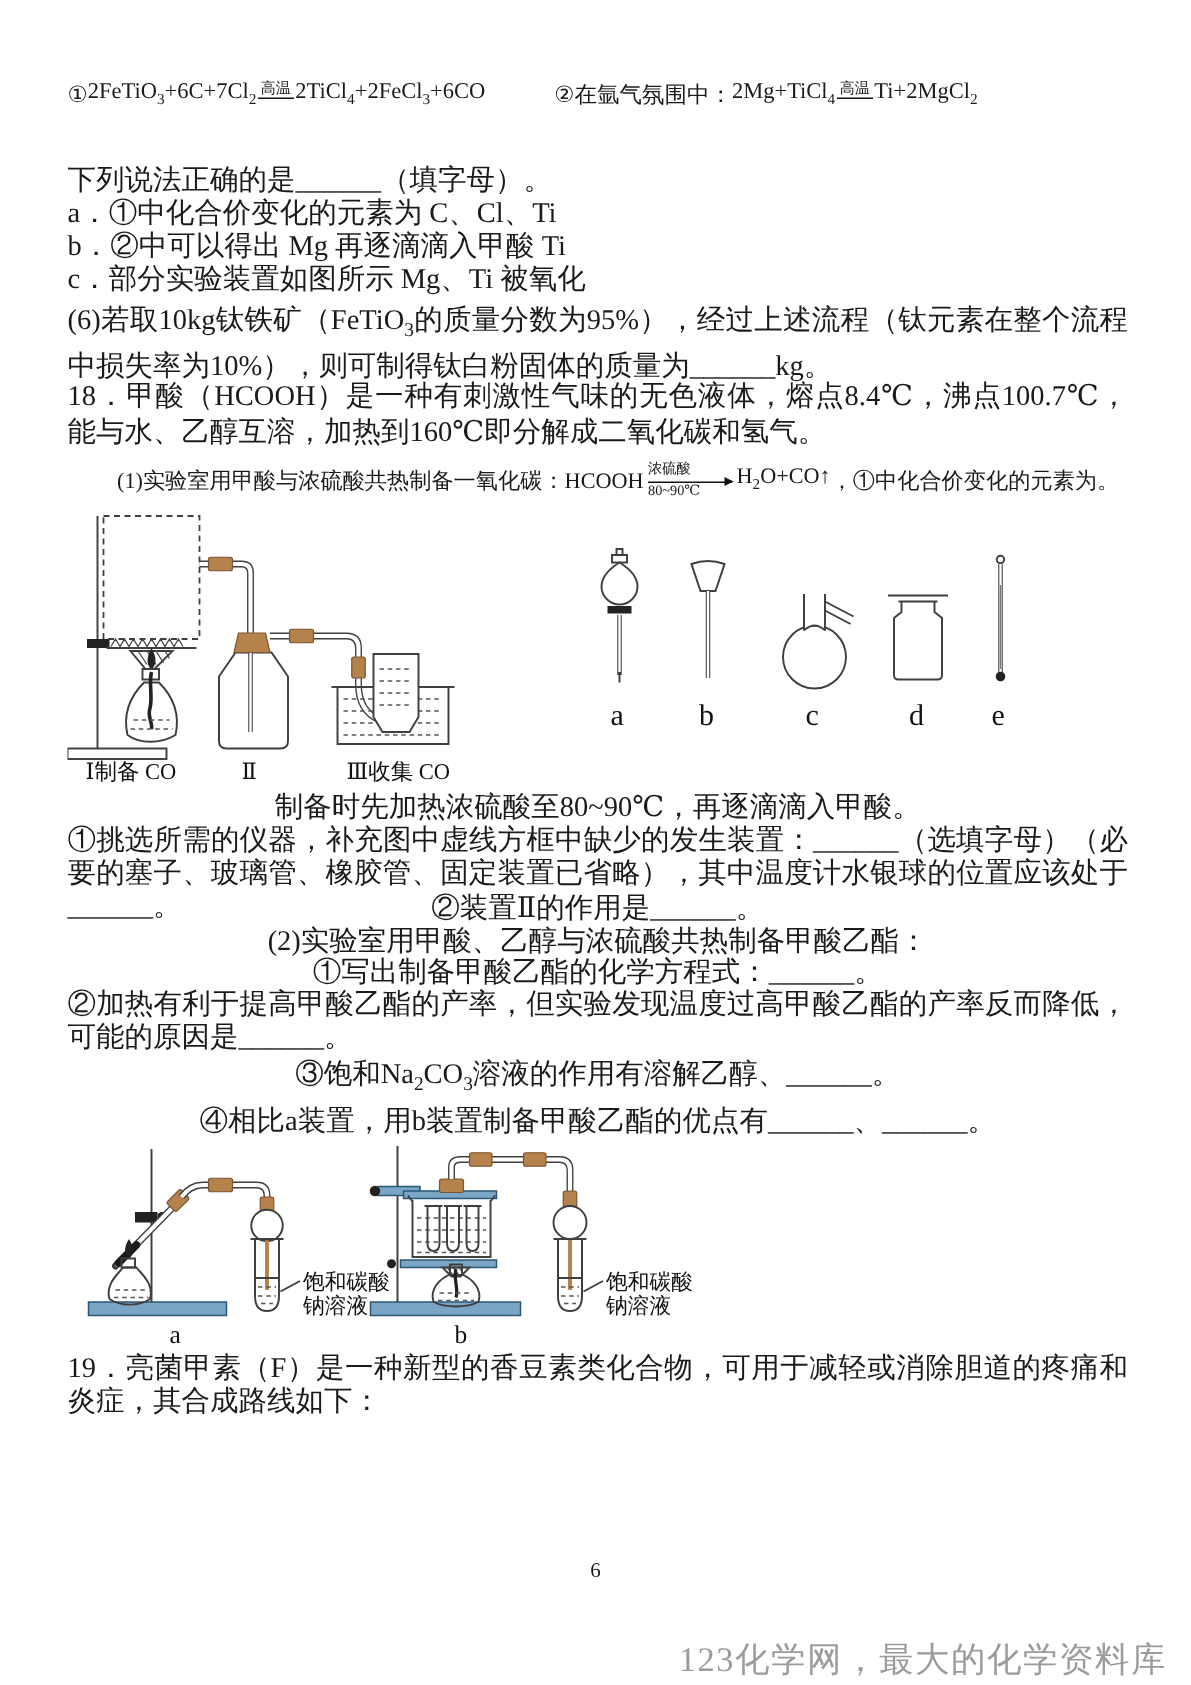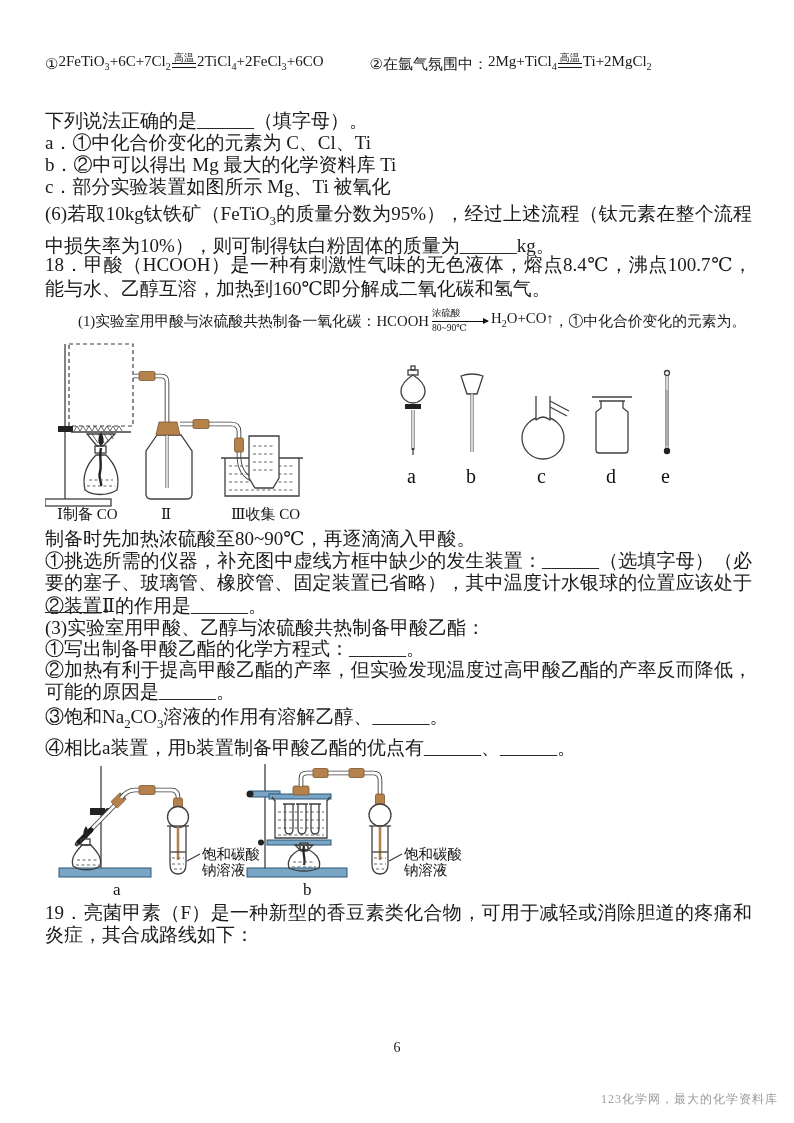--- a/index.html
+++ b/index.html
@@ -1,26 +1,26 @@
 <!DOCTYPE html>
 <html style="--connector: #b5824c; --stand: #7aa5c4; --watermark: #9b9b9b;"><head>
 <meta charset="utf-8">
 <style>
   :root{ --connector:#b5824c; --stand:#7aa5c4; --watermark:#9b9b9b; }
   html,body{margin:0;padding:0;background:#ffffff;}
   .page{position:relative;width:794px;height:1123px;background:#fff;overflow:hidden;
         font-family:"Liberation Serif","DejaVu Serif",serif;color:#1a1a1a;}
   .blk{position:absolute;left:45px;width:707px;font-size:19px;line-height:22px;text-align:justify;}
-  .nowrap{white-space:nowrap;text-align:left;}
+  .nowrap{white-space:nowrap;text-align:center;}
   sub{font-size:0.68em;}
 
   
   .eq-row{display:flex;gap:46px;align-items:center;font-size:15px;}
   .eq{display:inline-flex;align-items:center;white-space:nowrap;}
-  .eq-cond{display:inline-flex;flex-direction:column;align-items:center;margin:0 1px;transform:translateY(-4px);}
+  .eq-cond{display:inline-flex;flex-direction:row;align-items:center;margin:0 1px;transform:translateY(-4px);}
   .cond-text{font-size:10px;line-height:1.15;border-bottom:1px solid #111;padding:0 2px 0;}
   .cond-gap{width:100%;height:3px;border-bottom:1px solid #111;}
 
   
   .rowline{display:flex;align-items:center;white-space:nowrap;font-size:14.8px;margin-left:33px;}
   .rxn{display:inline-flex;flex-direction:column;align-items:flex-start;line-height:1;margin:0 3px;}
   .rxn-above,.rxn-below{font-size:9.5px;line-height:1.2;}
   .rxn-line{position:relative;align-self:stretch;height:1px;background:#111;min-width:56px;margin:1px 0;}
   .rxn-line::after{content:"";position:absolute;right:-1px;top:-3px;width:0;height:0;
      border-top:3.5px solid transparent;border-bottom:3.5px solid transparent;border-left:6px solid #111;}
@@ -36,21 +36,21 @@
   .tube-si{stroke:#fff;stroke-width:1.6;fill:none;}
   .conn{fill:var(--connector);stroke:#7a5630;stroke-width:0.8;}
   .stand{fill:var(--stand);stroke:#2b5878;stroke-width:1;}
   .dark{fill:#222;stroke:none;}
   .hatch{stroke:#3f3f3f;stroke-width:0.8;fill:none;}
   .svgtext{font-family:"Liberation Serif","DejaVu Serif",serif;font-size:15px;fill:#111;}
   .letter{font-family:"Liberation Serif","DejaVu Serif",serif;font-size:20px;fill:#111;}
   .lbl{font-family:"Liberation Serif","DejaVu Serif",serif;font-size:14.5px;fill:#111;}
 
   .pagenum{position:absolute;left:0;top:1040px;width:794px;text-align:center;font-size:14px;}
-  .watermark{position:absolute;right:16px;top:1091px;font-size:12px;color:var(--watermark);letter-spacing:1px;}
+  .watermark{position:absolute;right:16px;top:1091px;font-size:23px;color:var(--watermark);letter-spacing:1px;}
 </style>
 </head>
 <body>
 
 <div class="page">
 
   <div class="blk eq-row" style="top:50px">
     <span class="eq">
       <span>①</span>
       <span>2FeTiO<sub>3</sub>+6C+7Cl<sub>2</sub></span>
@@ -68,21 +68,21 @@
         <span class="cond-text">高温</span>
         <span class="cond-gap"></span>
       </span>
       <span>Ti+2MgCl<sub>2</sub></span>
     </span>
   </div>
 
   <div class="blk" style="top:110px">下列说法正确的是______（填字母）。</div>
   <div class="blk" style="top:132px">
     <div>a．①中化合价变化的元素为 C、Cl、Ti</div>
-    <div>b．②中可以得出 Mg 最大的化学资料库 Ti</div>
+    <div>b．②中可以得出 Mg 再逐滴滴入甲酸 Ti</div>
     <div>c．部分实验装置如图所示 Mg、Ti 被氧化</div>
   </div>
 
   <div class="blk" style="top:201px;line-height:25px">(6)若取10kg钛铁矿（FeTiO<sub>3</sub>的质量分数为95%），经过上述流程（钛元素在整个流程中损失率为10%），则可制得钛白粉固体的质量为______kg。</div>
 
   <div class="blk" style="top:253px;line-height:24px">18．甲酸（HCOOH）是一种有刺激性气味的无色液体，熔点8.4℃，沸点100.7℃，能与水、乙醇互溶，加热到160℃即分解成二氧化碳和氢气。</div>
 
   <div class="blk rowline" style="top:304px;height:34px">
     <span>(1)实验室用甲酸与浓硫酸共热制备一氧化碳：</span>
     <span>HCOOH</span>
@@ -193,21 +193,21 @@
       <text class="letter" x="421" y="145">b</text>
       <text class="letter" x="492" y="145">c</text>
       <text class="letter" x="561" y="145">d</text>
       <text class="letter" x="616" y="145">e</text>
     </svg>
   </div>
 
   <div class="blk nowrap" style="top:528px">制备时先加热浓硫酸至80~90℃，再逐滴滴入甲酸。</div>
   <div class="blk" style="top:550px">①挑选所需的仪器，补充图中虚线方框中缺少的发生装置：______（选填字母）（必要的塞子、玻璃管、橡胶管、固定装置已省略），其中温度计水银球的位置应该处于______。</div>
   <div class="blk nowrap" style="top:595px">②装置Ⅱ的作用是______。</div>
-  <div class="blk nowrap" style="top:617px">(3)实验室用甲酸、乙醇与浓硫酸共热制备甲酸乙酯：</div>
+  <div class="blk nowrap" style="top:617px">(2)实验室用甲酸、乙醇与浓硫酸共热制备甲酸乙酯：</div>
   <div class="blk nowrap" style="top:638px">①写出制备甲酸乙酯的化学方程式：______。</div>
   <div class="blk" style="top:659px">②加热有利于提高甲酸乙酯的产率，但实验发现温度过高甲酸乙酯的产率反而降低，可能的原因是______。</div>
   <div class="blk nowrap" style="top:706px">③饱和Na<sub>2</sub>CO<sub>3</sub>溶液的作用有溶解乙醇、______。</div>
   <div class="blk nowrap" style="top:737px">④相比a装置，用b装置制备甲酸乙酯的优点有______、______。</div>
 
   <div class="fig" style="left:55px;top:764px">
     <svg width="430" height="136" viewBox="0 0 430 136">
 
       <g>
         <rect class="stand" x="4" y="104" width="92" height="9"></rect>

